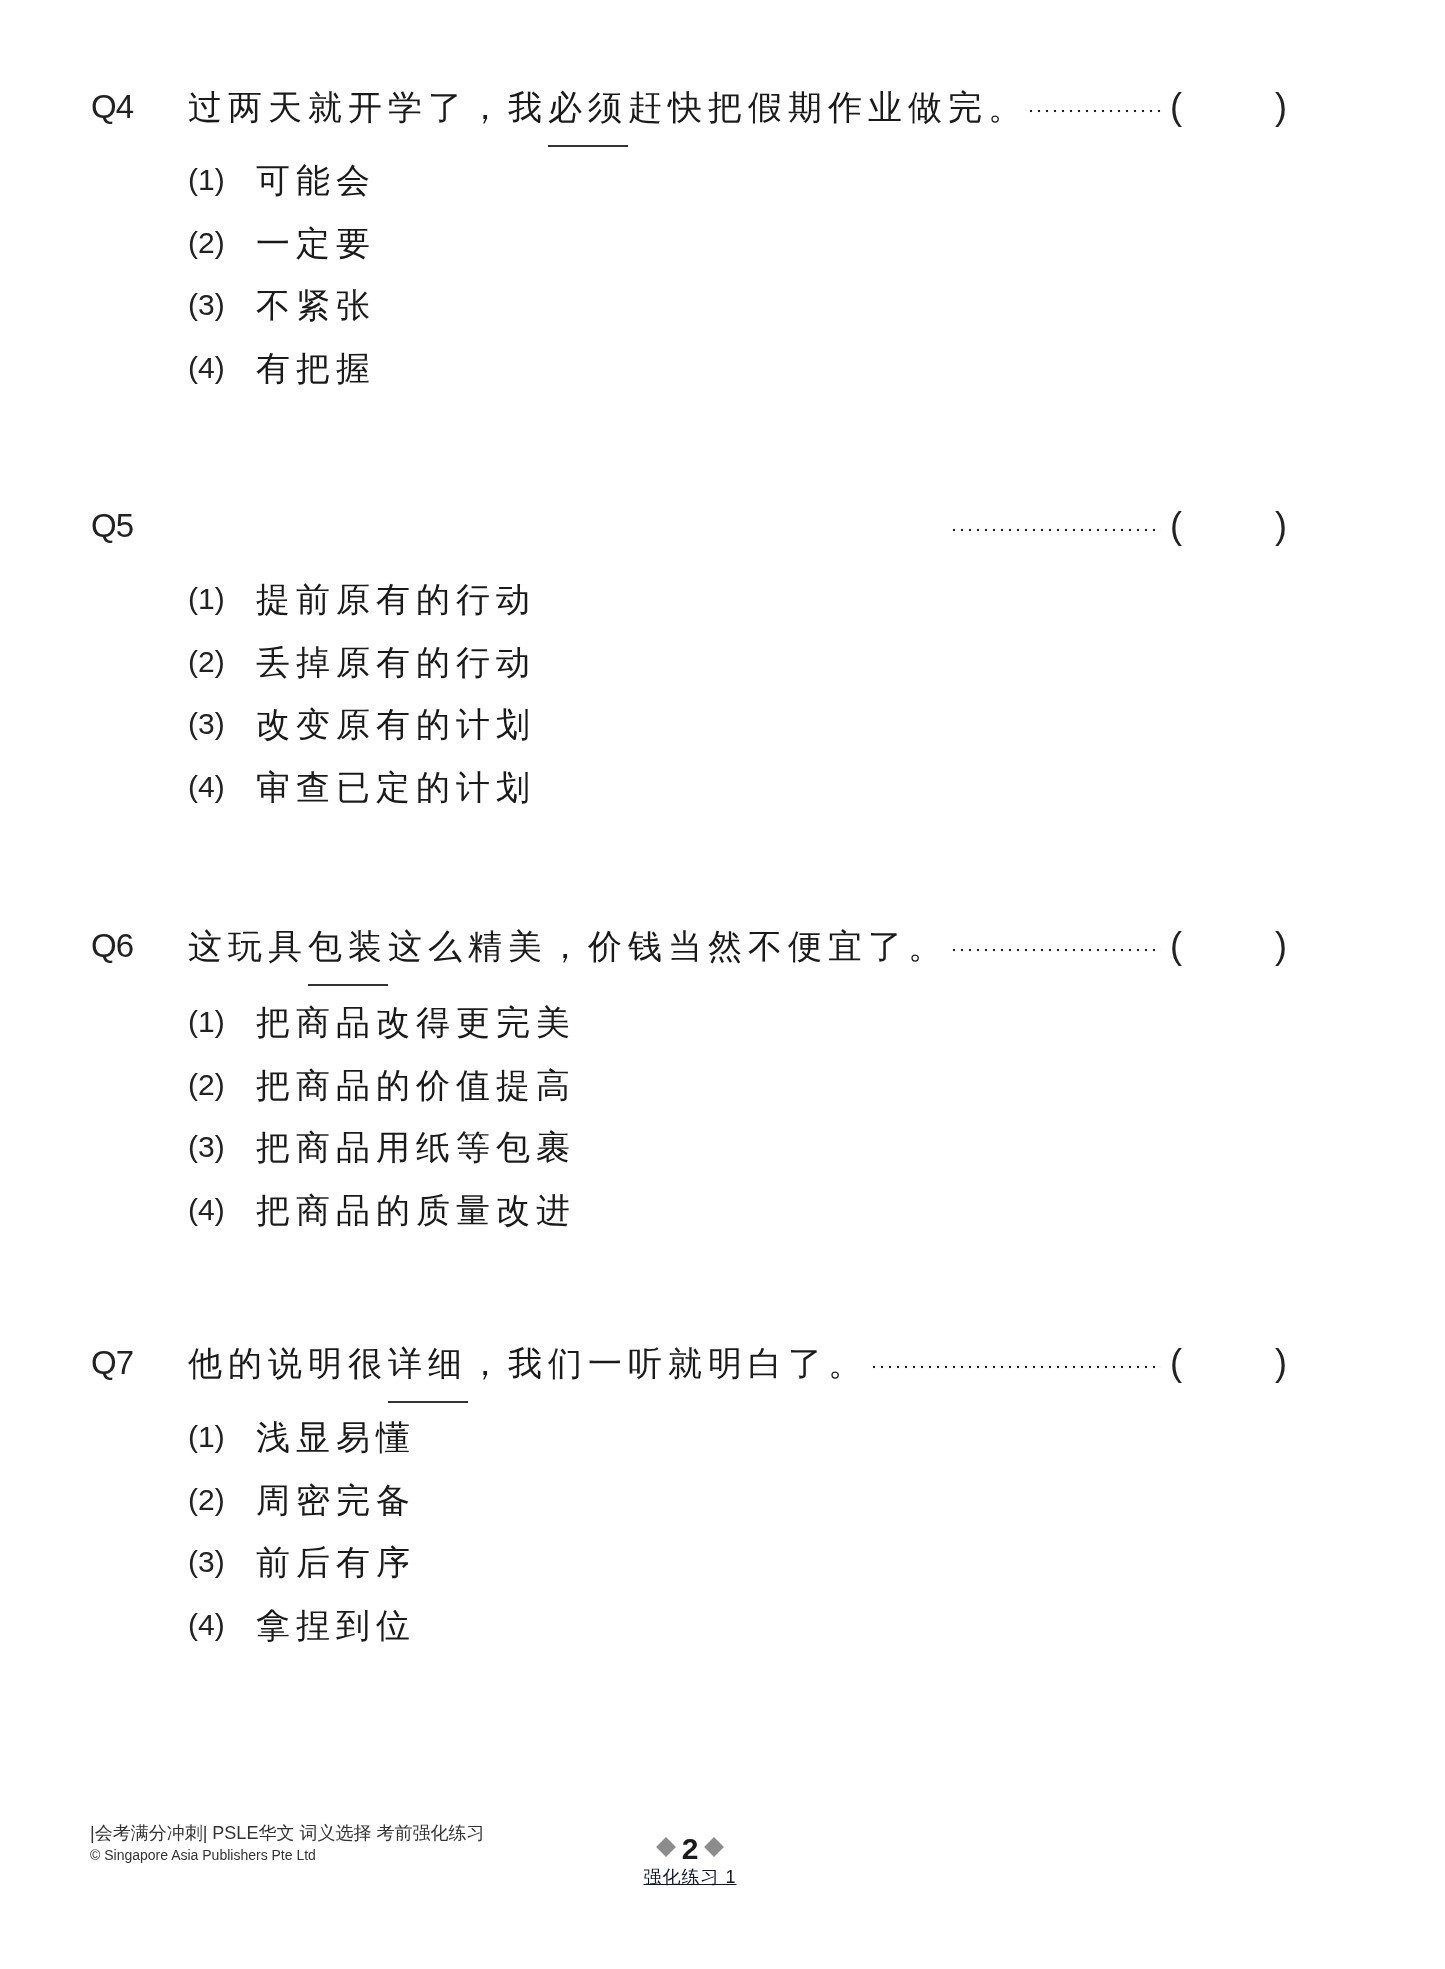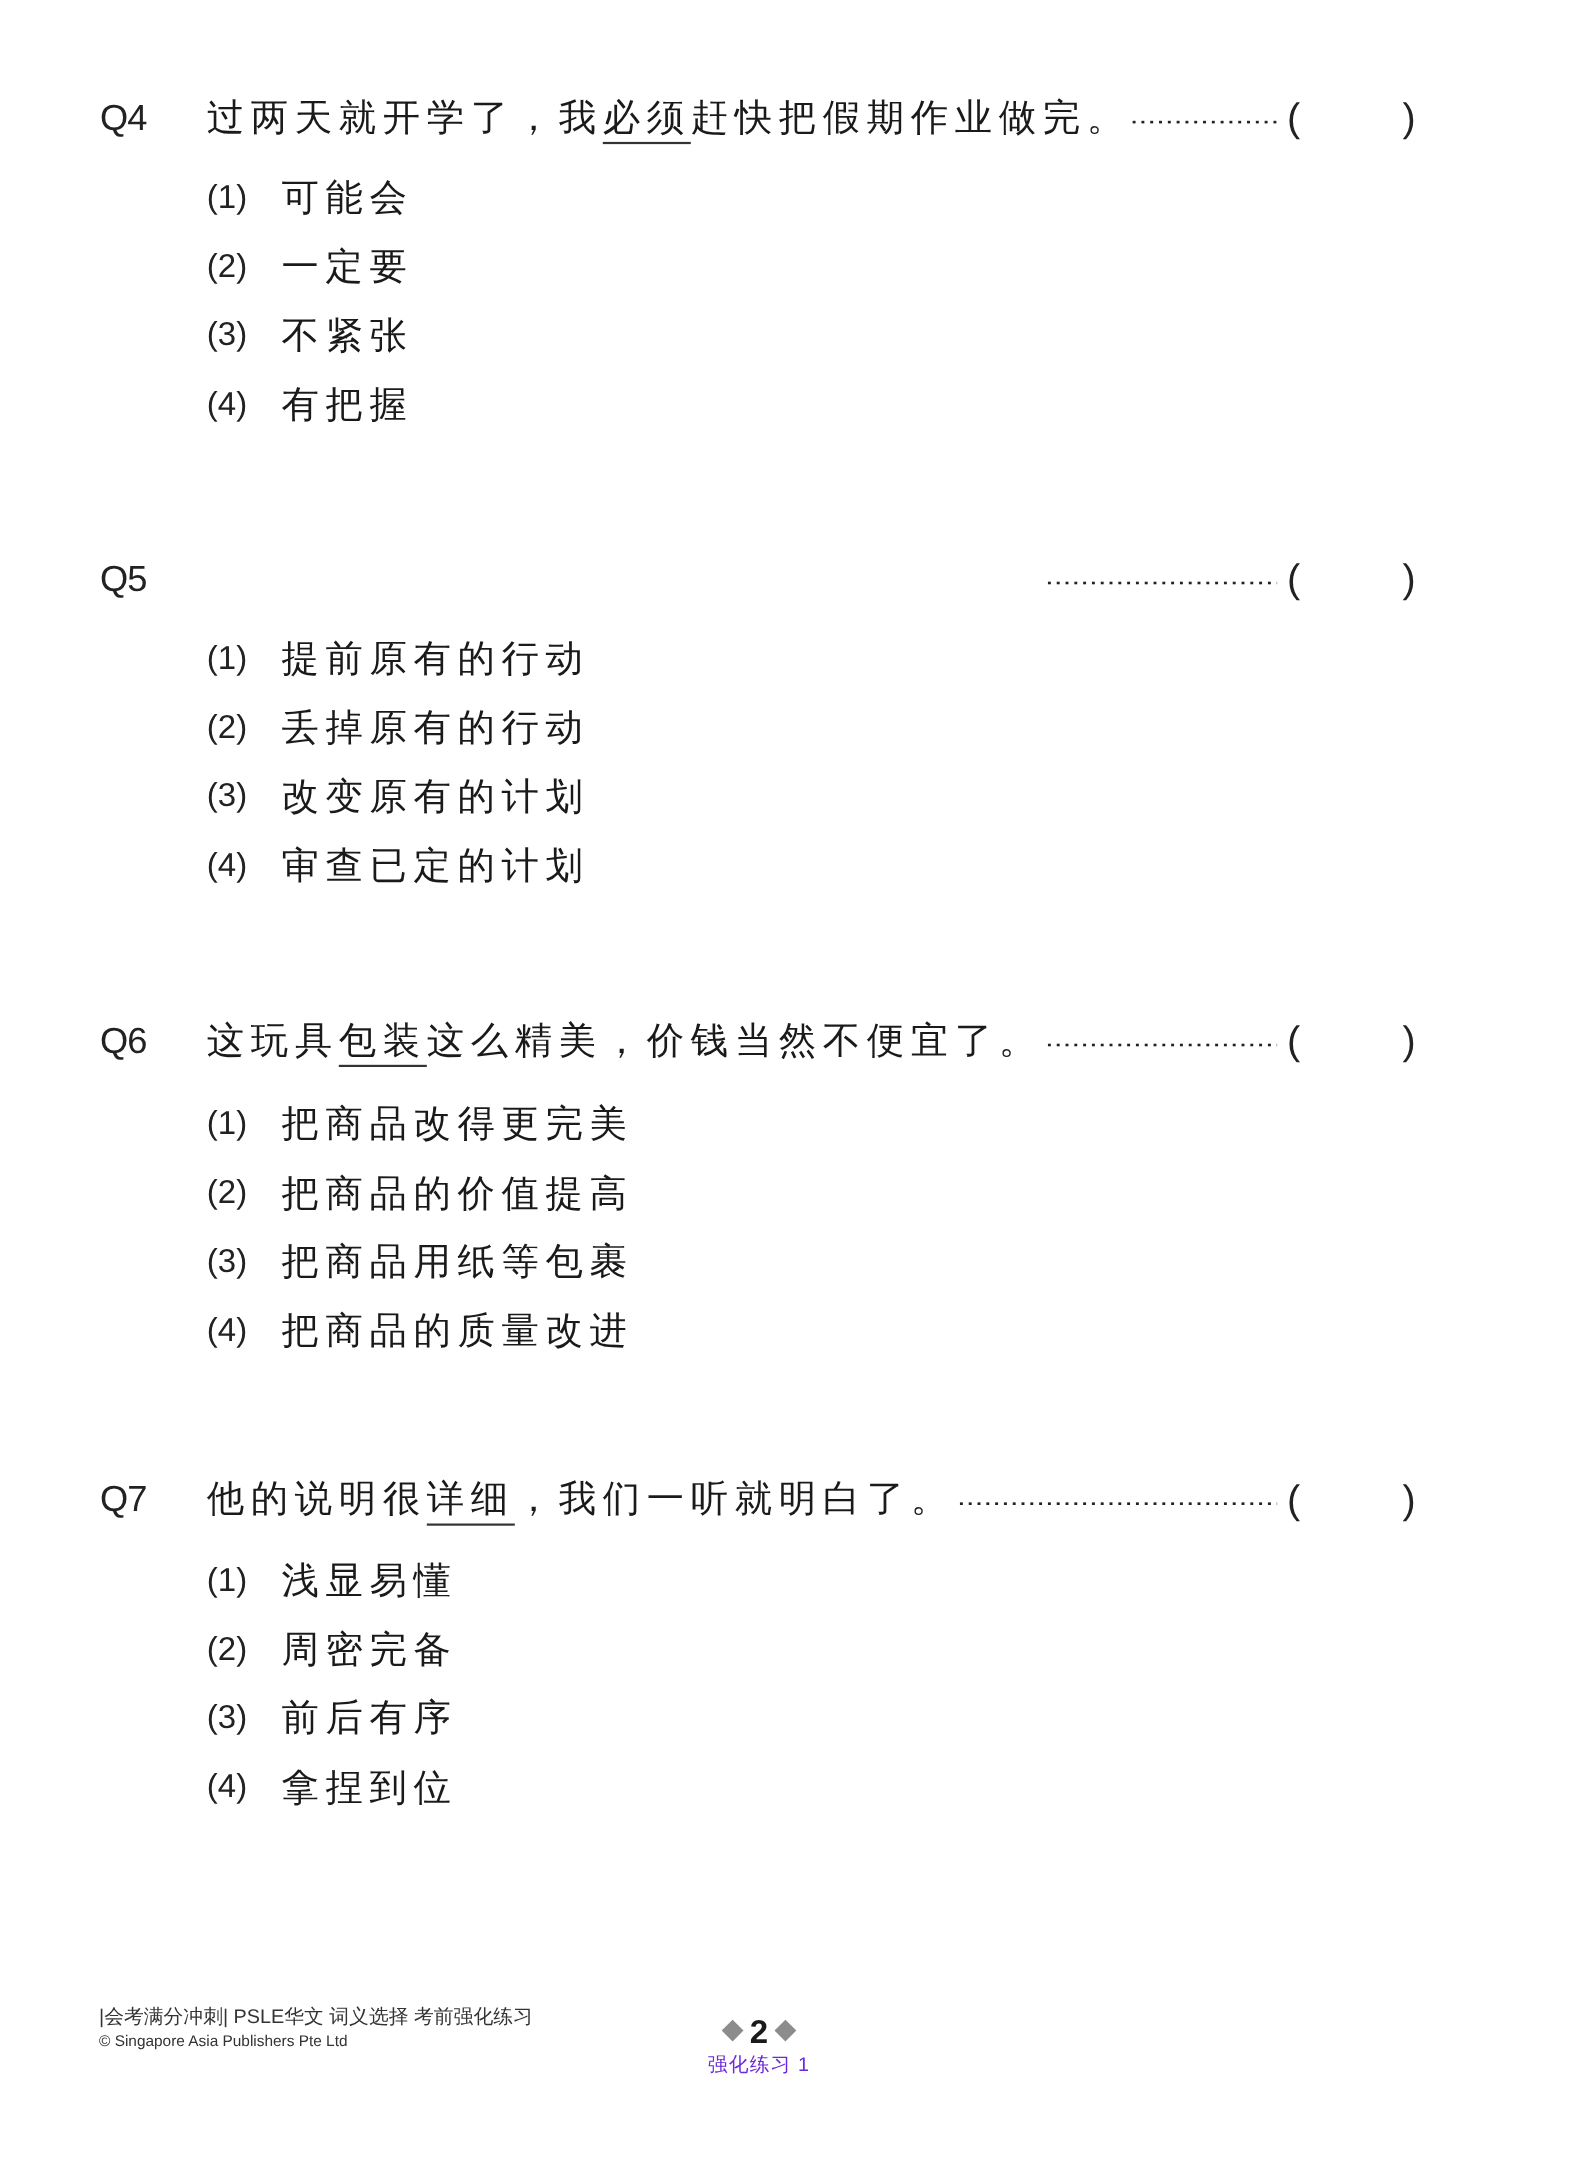--- a/index.html
+++ b/index.html
@@ -18,21 +18,21 @@
     font-family: "Liberation Sans", sans-serif; font-size: 33px; line-height: 36px;
     letter-spacing: -1px; color: #222;
   }
   .q-text {
     position: absolute; left: 188px; top: 0;
     font-family: "DejaVu Serif", "Liberation Serif", serif;
     font-size: 34px; line-height: 44px; letter-spacing: 6px; white-space: nowrap;
     color: #1a1a1a;
   }
   .q-text u {
-    text-decoration: none; border-bottom: 2px solid #333; padding-bottom: 2px;
+    text-decoration: none; border-bottom: 2px solid #333; padding-bottom: 18px;
   }
   .leader {
     position: absolute; top: 24px; height: 4px;
     background-image: radial-gradient(circle, #222 1.2px, transparent 1.6px);
     background-size: 8px 4px; background-repeat: repeat-x;
   }
   .paren {
     position: absolute; top: 0;
     font-family: "Liberation Sans", sans-serif; font-size: 36px; line-height: 44px;
     color: #222;
@@ -66,21 +66,21 @@
   .footer-center {
     position: absolute; left: 590px; width: 200px; top: 1832px; text-align: center;
     font-family: "Liberation Sans", sans-serif;
   }
   .page-row { height: 32px; line-height: 32px; }
   .diamond {
     display: inline-block; width: 14px; height: 14px; background: #8c8c8c;
     transform: rotate(45deg); vertical-align: middle; margin: 0 9px; position: relative; top: -2px;
   }
   .page-num { font-size: 30px; font-weight: bold; color: #1a1a1a; vertical-align: middle; }
-  .section-label { font-size: 18px; line-height: 26px; color: #6d28d9; letter-spacing: 1px; }
+  .section-label { font-size: 18px; line-height: 26px; color: #0f172a; letter-spacing: 1px; text-decoration: underline; }
 </style>
 </head>
 <body>
 
 <div class="q" style="top:85px;">
   <div class="q-row">
     <span class="q-label">Q4</span>
     <span class="q-text"><span>过两天就开学了，我</span><u>必须</u><span>赶快把假期作业做完。</span></span>
     <div class="leader" style="left:1027px;width:134px;"></div>
     <span class="paren paren-open">(</span>

